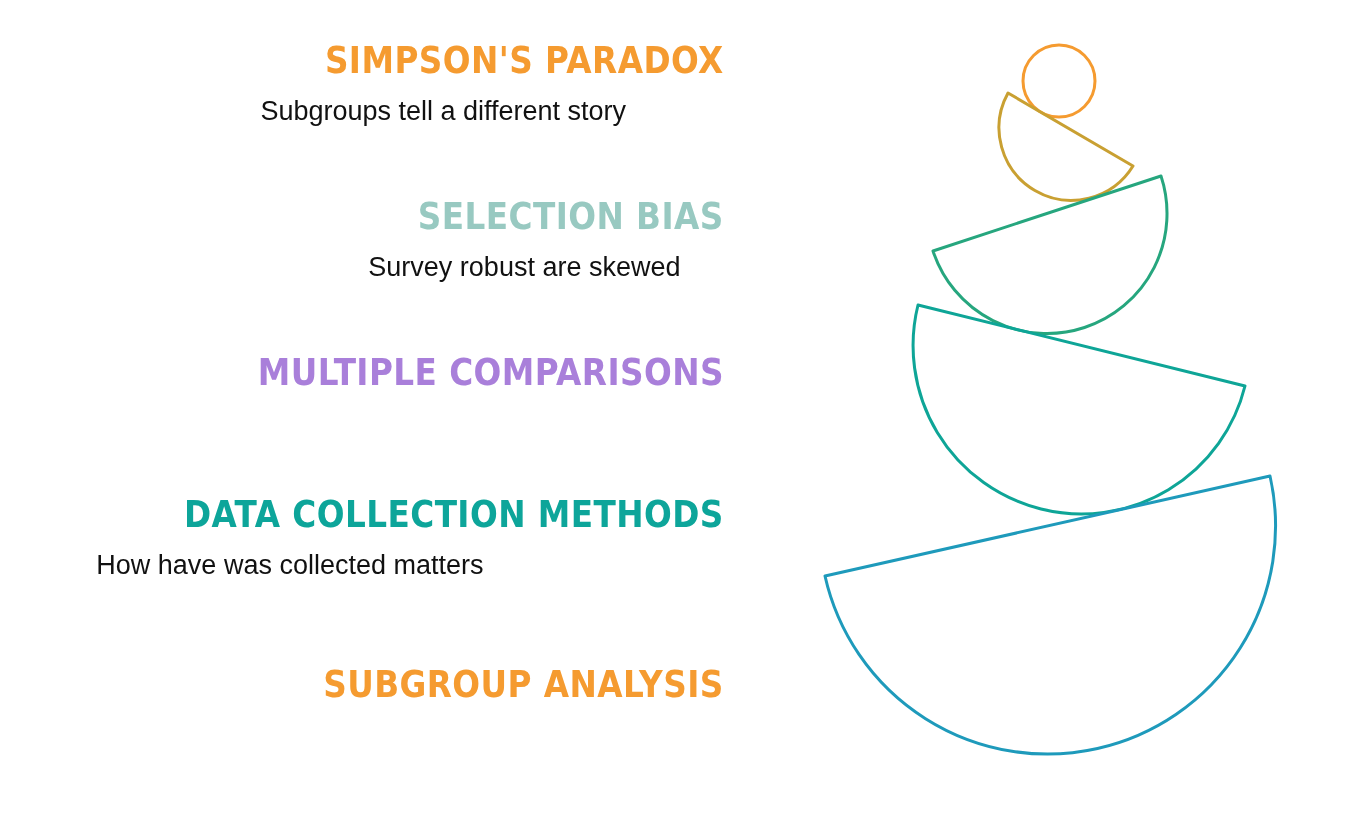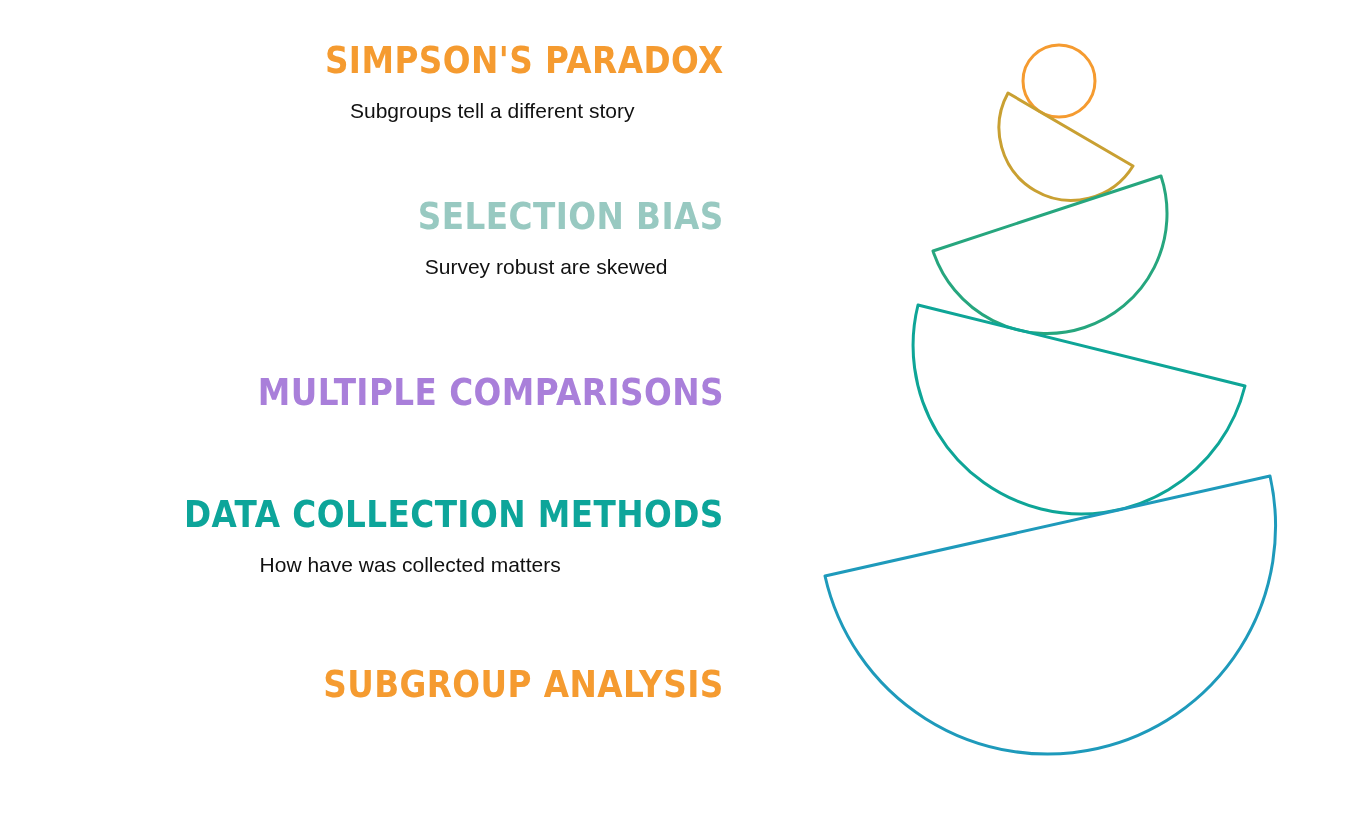--- a/index.html
+++ b/index.html
@@ -1,50 +1,50 @@
 <!DOCTYPE html>
 <html><head>
 <meta charset="utf-8">
 <style>
   html, body { margin: 0; padding: 0; background: #ffffff; }
   body { width: 1347px; height: 818px; position: relative; overflow: hidden; font-family: "Liberation Sans", sans-serif; }
   .list { position: absolute; right: 623px; top: 0; width: 640px; }
-  .item { position: absolute; right: 0; text-align: center; white-space: nowrap; }
+  .item { position: absolute; right: 0; text-align: left; white-space: nowrap; }
   .title {
     font-family: "DejaVu Sans", sans-serif;
     font-weight: bold;
     font-size: 38px;
     letter-spacing: 0.5px;
     text-transform: uppercase;
     line-height: 44px;
     transform: scaleX(0.86);
     transform-origin: right center;
   }
   .desc {
     font-family: "Liberation Sans", sans-serif;
-    font-size: 21px;
+    font-size: 27px;
     color: #111111;
     line-height: 34px;
     margin-top: 12px;
   }
   svg.stack { position: absolute; left: 0; top: 0; }
 </style>
 </head>
 <body>
 
 <div class="list">
   <div class="item" style="top:38px">
     <div class="title" style="color:#F59B30">SIMPSON'S PARADOX</div>
     <div class="desc">Subgroups tell a different story</div>
   </div>
   <div class="item" style="top:194px">
     <div class="title" style="color:#98C9C1">SELECTION BIAS</div>
     <div class="desc">Survey robust are skewed</div>
   </div>
-  <div class="item" style="top:370px">
+  <div class="item" style="top:350px">
     <div class="title" style="color:#A97FDA">MULTIPLE COMPARISONS</div>
   </div>
   <div class="item" style="top:492px">
     <div class="title" style="color:#0DA59A">DATA COLLECTION METHODS</div>
     <div class="desc">How have was collected matters</div>
   </div>
   <div class="item" style="top:662px">
     <div class="title" style="color:#F59B30">SUBGROUP ANALYSIS</div>
   </div>
 </div>

